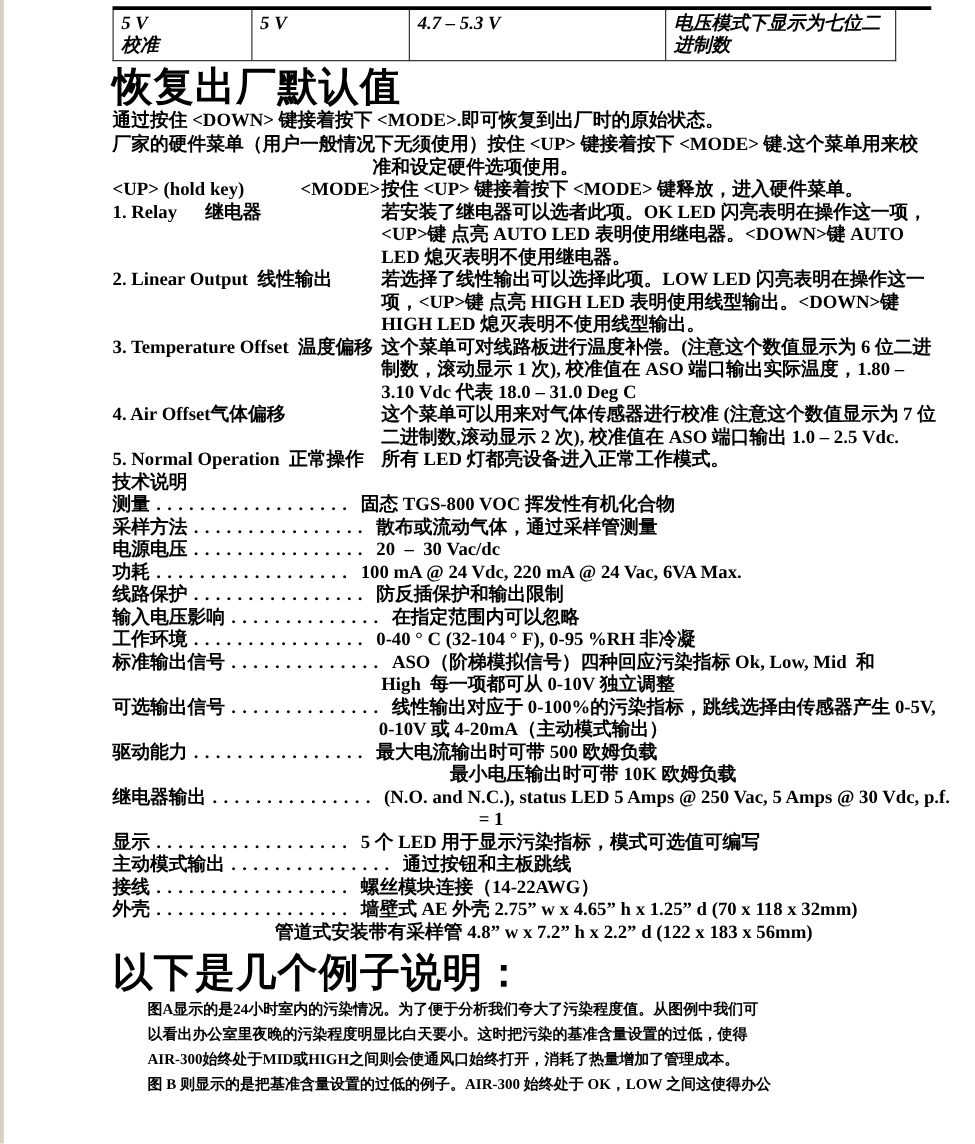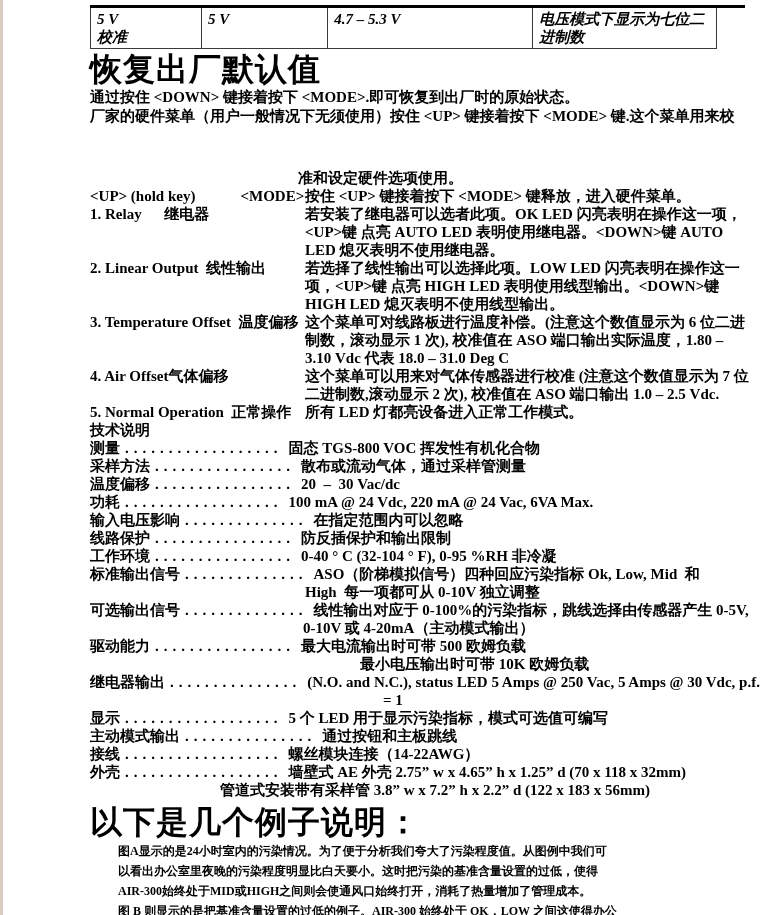--- a/index.html
+++ b/index.html
@@ -41,21 +41,21 @@
   td.c4 { width: 172px; }
   h1 {
     font-size: 32px;
     line-height: 36px;
     margin-top: 2px;
     letter-spacing: 1px;
     font-weight: bold;
   }
   .para { margin-top: 1px; }
   .intro-line { white-space: pre; }
-  .intro-cont { padding-left: 208px; white-space: pre; margin-top: 44px; }
+  .intro-cont { padding-left: 208px; white-space: pre; }
   .menu-row { display: flex; }
   .menu-label { flex: 0 0 auto; min-width: 215px; white-space: pre; }
   .menu-desc { flex: 1 1 auto; }
   .tech-title { margin-top: 0; }
   .spec { white-space: pre; }
   .spec .dots { letter-spacing: 5px; margin-left: 5px; }
   .spec .sv { margin-left: 6px; }
   .spec-cont { white-space: pre; }
   h1.examples-title { margin-top: 4px; line-height: 38px; }
   .example-line { white-space: pre; font-size: 12px; line-height: 20px; margin-left: 28px; }
@@ -110,38 +110,38 @@
   </div>
   <div class="menu-row">
     <span class="menu-label">5. Normal Operation  正常操作</span>
     <span class="menu-desc">所有 LED 灯都亮设备进入正常工作模式。</span>
   </div>
 
   <div class="tech-title">技术说明</div>
 
   <div class="spec"><span>测量</span><span class="dots">..................</span><span class="sv">固态 TGS-800 VOC 挥发性有机化合物</span></div>
   <div class="spec"><span>采样方法</span><span class="dots">................</span><span class="sv">散布或流动气体，通过采样管测量</span></div>
-  <div class="spec"><span>温度偏移</span><span class="dots">................</span><span class="sv">20  –  30 Vac/dc</span></div>
+  <div class="spec"><span>电源电压</span><span class="dots">................</span><span class="sv">20  –  30 Vac/dc</span></div>
   <div class="spec"><span>功耗</span><span class="dots">..................</span><span class="sv">100 mA @ 24 Vdc, 220 mA @ 24 Vac, 6VA Max.</span></div>
+  <div class="spec"><span>线路保护</span><span class="dots">................</span><span class="sv">防反插保护和输出限制</span></div>
   <div class="spec"><span>输入电压影响</span><span class="dots">..............</span><span class="sv">在指定范围内可以忽略</span></div>
-  <div class="spec"><span>线路保护</span><span class="dots">................</span><span class="sv">防反插保护和输出限制</span></div>
   <div class="spec"><span>工作环境</span><span class="dots">................</span><span class="sv">0-40 ° C (32-104 ° F), 0-95 %RH 非冷凝</span></div>
   <div class="spec"><span>标准输出信号</span><span class="dots">..............</span><span class="sv">ASO（阶梯模拟信号）四种回应污染指标 Ok, Low, Mid  和</span></div>
   <div class="spec-cont" style="padding-left:215px">High  每一项都可从 0-10V 独立调整</div>
   <div class="spec"><span>可选输出信号</span><span class="dots">..............</span><span class="sv">线性输出对应于 0-100%的污染指标，跳线选择由传感器产生 0-5V,</span></div>
   <div class="spec-cont" style="padding-left:213px">0-10V 或 4-20mA（主动模式输出）</div>
   <div class="spec"><span>驱动能力</span><span class="dots">................</span><span class="sv">最大电流输出时可带 500 欧姆负载</span></div>
   <div class="spec-cont" style="padding-left:270px">最小电压输出时可带 10K 欧姆负载</div>
   <div class="spec"><span>继电器输出</span><span class="dots">...............</span><span class="sv">(N.O. and N.C.), status LED 5 Amps @ 250 Vac, 5 Amps @ 30 Vdc, p.f.</span></div>
   <div class="spec-cont" style="padding-left:293px">= 1</div>
   <div class="spec"><span>显示</span><span class="dots">..................</span><span class="sv">5 个 LED 用于显示污染指标，模式可选值可编写</span></div>
   <div class="spec"><span>主动模式输出</span><span class="dots">...............</span><span class="sv">通过按钮和主板跳线</span></div>
   <div class="spec"><span>接线</span><span class="dots">..................</span><span class="sv">螺丝模块连接（14-22AWG）</span></div>
   <div class="spec"><span>外壳</span><span class="dots">..................</span><span class="sv">墙壁式 AE 外壳 2.75” w x 4.65” h x 1.25” d (70 x 118 x 32mm)</span></div>
-  <div class="spec-cont" style="padding-left:130px">管道式安装带有采样管 3.8” w x 7.2” h x 2.2” d (122 x 183 x 56mm)</div>
+  <div class="spec-cont" style="padding-left:130px">管道式安装带有采样管 4.8” w x 7.2” h x 2.2” d (122 x 183 x 56mm)</div>
 
   <h1 class="examples-title">以下是几个例子说明：</h1>
   <div class="example-line">图A显示的是24小时室内的污染情况。为了便于分析我们夸大了污染程度值。从图例中我们可</div>
   <div class="example-line">以看出办公室里夜晚的污染程度明显比白天要小。这时把污染的基准含量设置的过低，使得</div>
   <div class="example-line">AIR-300始终处于MID或HIGH之间则会使通风口始终打开，消耗了热量增加了管理成本。</div>
   <div class="example-line">图 B 则显示的是把基准含量设置的过低的例子。AIR-300 始终处于 OK，LOW 之间这使得办公</div>
 
 </div>
 
 </body></html>

